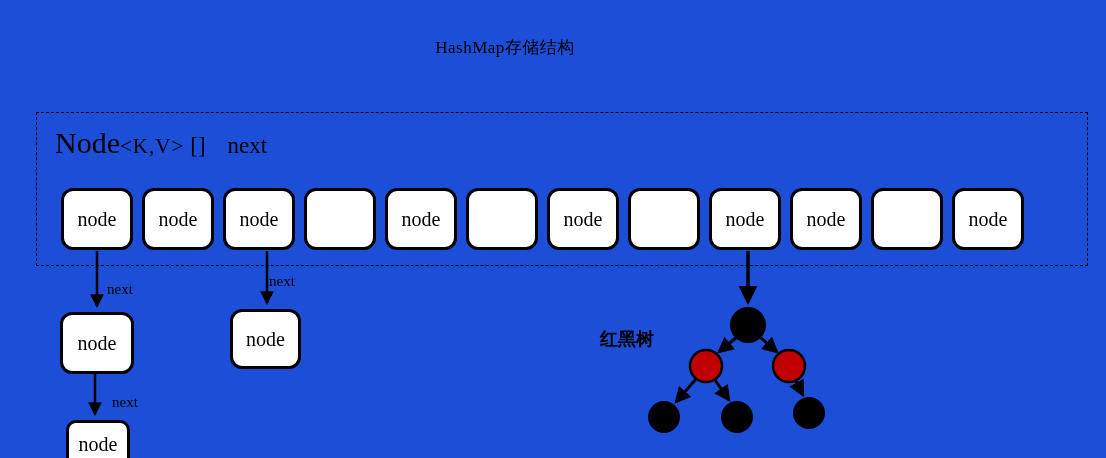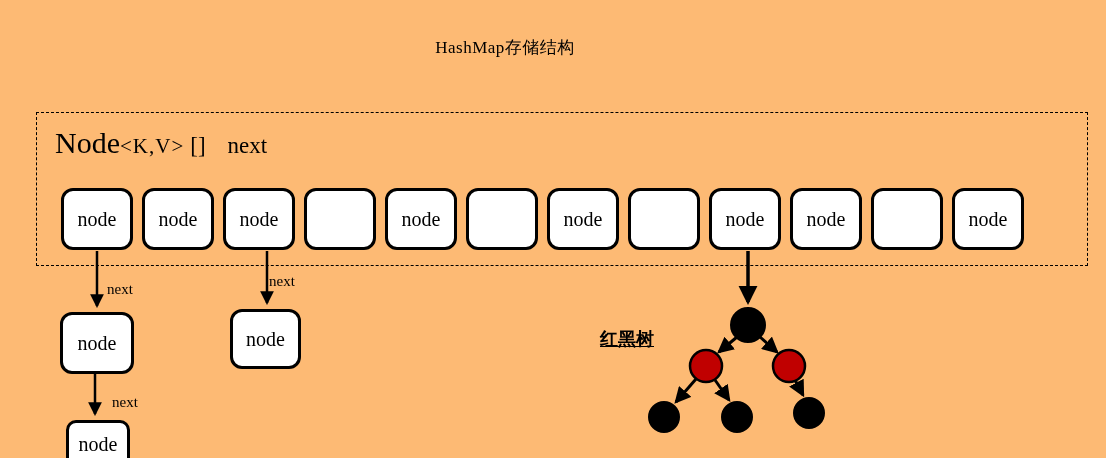--- a/index.html
+++ b/index.html
@@ -4,21 +4,21 @@
 <style>
   html, body {
     margin: 0;
     padding: 0;
     background: #ffffff;
   }
   #canvas {
     position: relative;
     width: 1106px;
     height: 458px;
-    background: #fdba74;
+    background: #1d4ed8;
     overflow: hidden;
     font-family: "Liberation Serif", "DejaVu Serif", serif;
     color: #000;
   }
   .title {
     position: absolute;
     top: 36px;
     left: 0;
     width: 1010px;
     text-align: center;
@@ -78,21 +78,20 @@
   #next1 { left: 107px; top: 281px; }
   #next2 { left: 269px; top: 273px; }
   #next3 { left: 112px; top: 394px; }
 
   .tree-label {
     position: absolute;
     left: 600px;
     top: 327px;
     font-size: 18px;
     font-weight: bold;
-    text-decoration: underline;
   }
 
   #arrow-layer {
     position: absolute;
     left: 0;
     top: 0;
     width: 1106px;
     height: 458px;
     pointer-events: none;
   }

